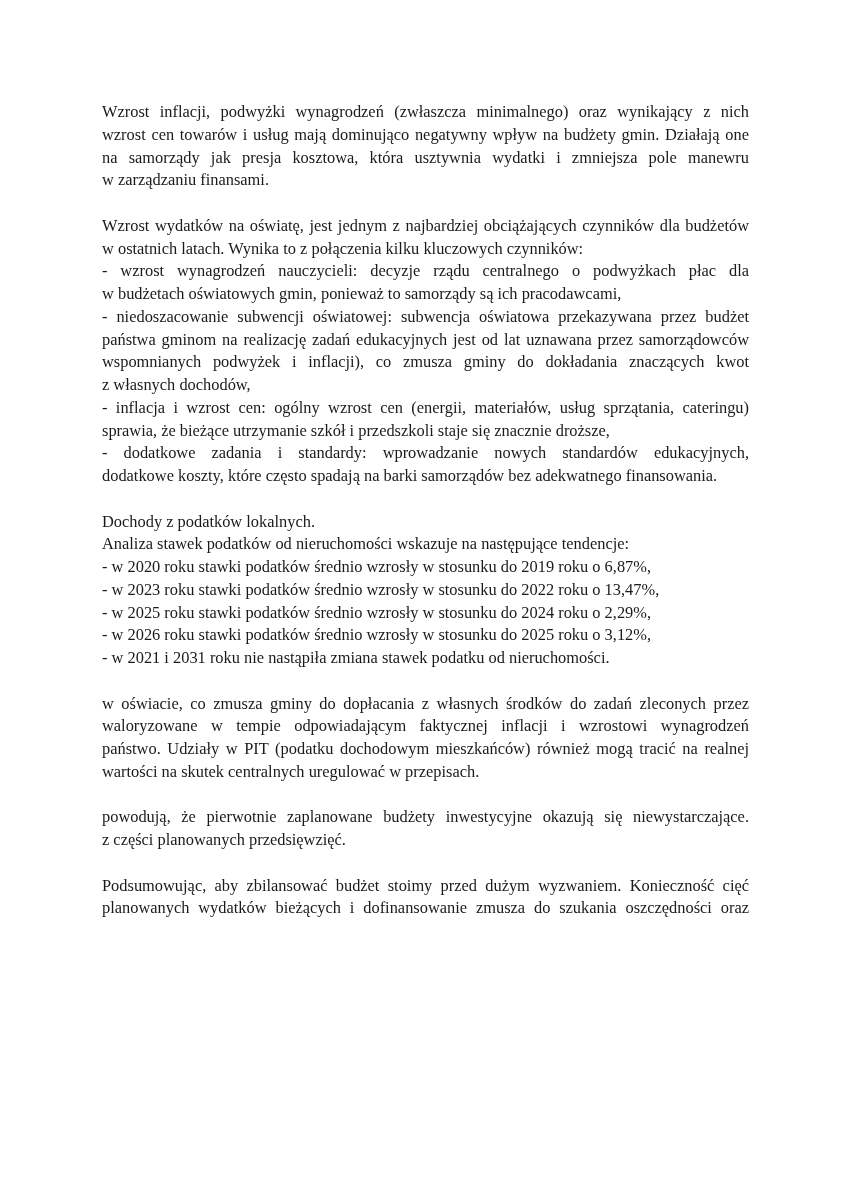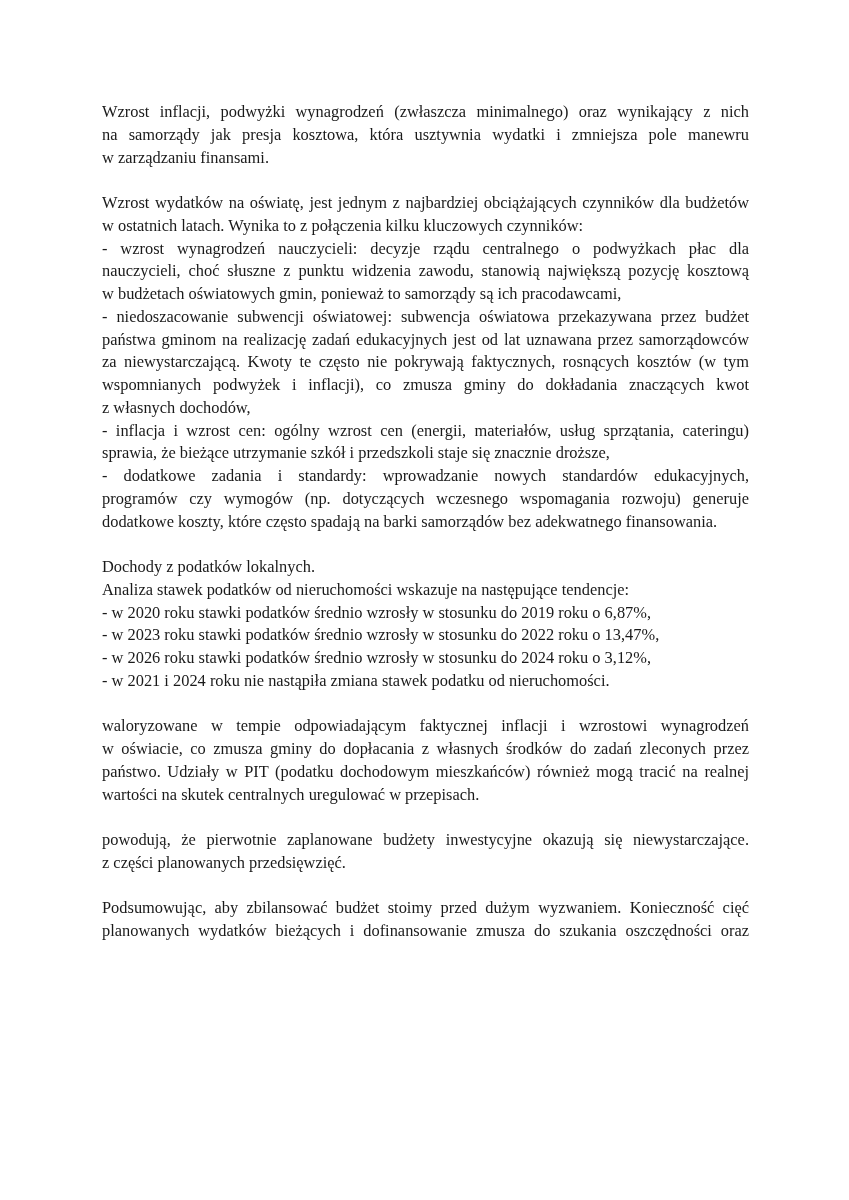--- a/index.html
+++ b/index.html
@@ -42,54 +42,53 @@
       text-align-last: left;
     }
   </style>
 </head>
 <body>
 
 <div class="page">
 
   <div class="para">
     <span class="line">Wzrost inflacji, podwyżki wynagrodzeń (zwłaszcza minimalnego) oraz wynikający z nich</span>
+    <span class="line">wzrost cen towarów i usług mają dominująco negatywny wpływ na budżety gmin. Działają one</span>
     <span class="line">na samorządy jak presja kosztowa, która usztywnia wydatki i zmniejsza pole manewru</span>
     <span class="line last">w zarządzaniu finansami.</span>
   </div>
 
   <div class="para">
     <span class="line">Wzrost wydatków na oświatę, jest jednym z najbardziej obciążających czynników dla budżetów</span>
     <span class="line last">w ostatnich latach. Wynika to z połączenia kilku kluczowych czynników:</span>
     <span class="line">- wzrost wynagrodzeń nauczycieli: decyzje rządu centralnego o podwyżkach płac dla</span>
-    <span class="line">nauczycieli, choć słuszne z punktu widzenia zawodu, stanowią największą pozycję kosztową</span>
     <span class="line last">w budżetach oświatowych gmin, ponieważ to samorządy są ich pracodawcami,</span>
     <span class="line">- niedoszacowanie subwencji oświatowej: subwencja oświatowa przekazywana przez budżet</span>
     <span class="line">państwa gminom na realizację zadań edukacyjnych jest od lat uznawana przez samorządowców</span>
-    <span class="line">za niewystarczającą. Kwoty te często nie pokrywają faktycznych, rosnących kosztów (w tym</span>
     <span class="line">wspomnianych podwyżek i inflacji), co zmusza gminy do dokładania znaczących kwot</span>
     <span class="line last">z własnych dochodów,</span>
     <span class="line">- inflacja i wzrost cen: ogólny wzrost cen (energii, materiałów, usług sprzątania, cateringu)</span>
     <span class="line last">sprawia, że bieżące utrzymanie szkół i przedszkoli staje się znacznie droższe,</span>
     <span class="line">- dodatkowe zadania i standardy: wprowadzanie nowych standardów edukacyjnych,</span>
-    <span class="line">programów czy wymogów (np. dotyczących wczesnego wspomagania rozwoju) generuje</span>
     <span class="line last">dodatkowe koszty, które często spadają na barki samorządów bez adekwatnego finansowania.</span>
   </div>
 
   <div class="para plain">
     <span class="line">Dochody z podatków lokalnych.</span>
     <span class="line">Analiza stawek podatków od nieruchomości wskazuje na następujące tendencje:</span>
     <span class="line">- w 2020 roku stawki podatków średnio wzrosły w stosunku do 2019 roku o 6,87%,</span>
     <span class="line">- w 2023 roku stawki podatków średnio wzrosły w stosunku do 2022 roku o 13,47%,</span>
-    <span class="line">- w 2026 roku stawki podatków średnio wzrosły w stosunku do 2024 roku o 3,12%,</span>
-    <span class="line">- w 2021 i 2024 roku nie nastąpiła zmiana stawek podatku od nieruchomości.</span>
+    <span class="line">- w 2025 roku stawki podatków średnio wzrosły w stosunku do 2024 roku o 2,29%,</span>
+    <span class="line">- w 2026 roku stawki podatków średnio wzrosły w stosunku do 2025 roku o 3,12%,</span>
+    <span class="line">- w 2021 i 2031 roku nie nastąpiła zmiana stawek podatku od nieruchomości.</span>
   </div>
 
   <div class="para">
+    <span class="line">w oświacie, co zmusza gminy do dopłacania z własnych środków do zadań zleconych przez</span>
     <span class="line">waloryzowane w tempie odpowiadającym faktycznej inflacji i wzrostowi wynagrodzeń</span>
-    <span class="line">w oświacie, co zmusza gminy do dopłacania z własnych środków do zadań zleconych przez</span>
     <span class="line">państwo. Udziały w PIT (podatku dochodowym mieszkańców) również mogą tracić na realnej</span>
     <span class="line last">wartości na skutek centralnych uregulować w przepisach.</span>
   </div>
 
   <div class="para">
     <span class="line">powodują, że pierwotnie zaplanowane budżety inwestycyjne okazują się niewystarczające.</span>
     <span class="line last">z części planowanych przedsięwzięć.</span>
   </div>
 
   <div class="para">

